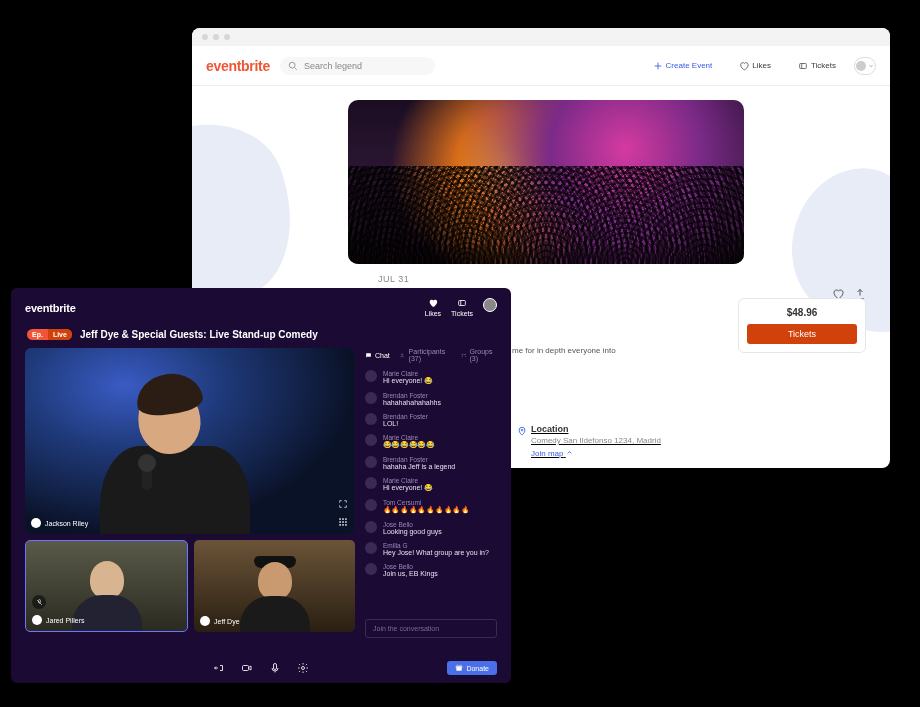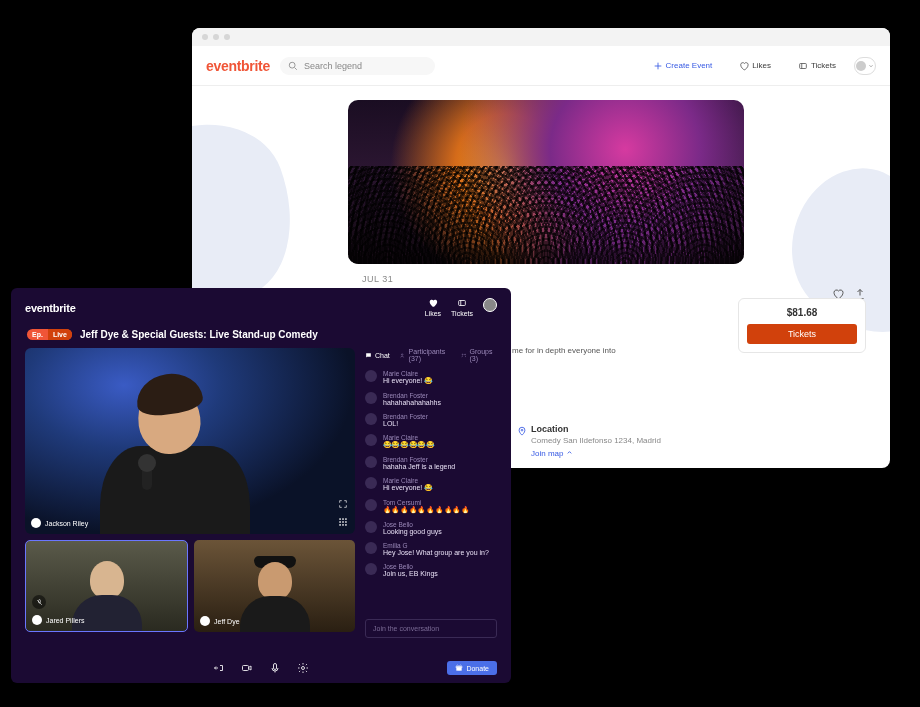--- a/index.html
+++ b/index.html
@@ -20,33 +20,33 @@
 .eb-avatar-btn { width: 22px; height: 18px; border: 1px solid #ddd; border-radius: 10px; display: flex; align-items: center; justify-content: center; gap: 2px; }
 .eb-avatar-btn .av { width: 10px; height: 10px; border-radius: 50%; background: #ccc; }
 
 .eb-body { position: relative; height: calc(100% - 58px); overflow: hidden; }
 .swoosh1 { position: absolute; left: -80px; top: 40px; width: 180px; height: 180px; background: #e8ecf6; border-radius: 50% 50% 40% 60% / 60% 40% 60% 40%; transform: rotate(-20deg); }
 .swoosh2 { position: absolute; right: -60px; top: 90px; width: 160px; height: 150px; background: #e8ecf6; border-radius: 40% 60% 50% 50% / 50% 60% 40% 60%; transform: rotate(30deg); }
 
 .hero-img { position: absolute; left: 156px; top: 14px; width: 396px; height: 164px; border-radius: 10px; background: radial-gradient(circle at 70% 30%, #d63aa0 0%, #7b2a88 25%, transparent 55%), radial-gradient(circle at 40% 40%, #f5a623 0%, #d46b1a 20%, transparent 45%), linear-gradient(180deg, #1a0d22 0%, #2a1530 40%, #120910 100%); overflow: hidden; }
 .crowd { position: absolute; bottom: 0; left: 0; right: 0; height: 60%; background: repeating-radial-gradient(circle at 10% 100%, rgba(0,0,0,.5) 0 2px, transparent 2px 6px), repeating-radial-gradient(circle at 30% 100%, rgba(0,0,0,.5) 0 2px, transparent 2px 5px), repeating-radial-gradient(circle at 50% 100%, rgba(0,0,0,.5) 0 2px, transparent 2px 6px), repeating-radial-gradient(circle at 70% 100%, rgba(0,0,0,.5) 0 2px, transparent 2px 5px), repeating-radial-gradient(circle at 90% 100%, rgba(0,0,0,.5) 0 2px, transparent 2px 6px); }
 
-.event-meta { position: absolute; top: 188px; left: 170px; right: 24px; }
+.event-meta { position: absolute; top: 188px; left: 186px; right: 24px; }
 .date-lbl { font-size: 9px; color: #888; letter-spacing: 0.5px; text-transform: uppercase; }
 .title-row { display: flex; align-items: flex-start; justify-content: space-between; margin-top: 4px; }
 .title-row .icons { display: flex; gap: 10px; color: #555; }
 .title-row .icons svg { width: 12px; height: 12px; }
 
 .price-card { position: absolute; top: 212px; right: 24px; width: 128px; border: 1px solid #e6e6e6; border-radius: 6px; padding: 8px; text-align: center; background: #fff; }
 .price-card .price { font-size: 10px; font-weight: 600; color: #333; }
 .price-card .buy { margin-top: 6px; background: #d1410c; color: #fff; font-size: 9px; padding: 5px 0; border-radius: 3px; }
 
 .desc { position: absolute; top: 260px; left: 320px; width: 200px; font-size: 8px; color: #555; }
 
-.loc-block { position: absolute; top: 338px; left: 339px; font-size: 8px; }
+.loc-block { position: absolute; top: 338px; left: 339px; font-size: 8px; text-decoration: underline; }
 .loc-block .pin { color: #3659e3; position: absolute; left: -14px; top: 2px; }
 .loc-block .loc-title { font-weight: 600; font-size: 9px; color: #333; }
 .loc-block .loc-addr { color: #888; margin-top: 2px; }
 .loc-block .hidemap { color: #3659e3; margin-top: 4px; cursor: pointer; }
 
 
 .live-window { position: absolute; left: 11px; top: 288px; width: 500px; height: 395px; background: #1b0a33; border-radius: 6px; color: #fff; overflow: hidden; }
 .live-header { padding: 10px 14px 6px; display: flex; align-items: center; justify-content: space-between; }
 .live-logo { color: #fff; font-weight: 700; font-size: 11px; letter-spacing: -0.2px; }
 .live-header-right { display: flex; gap: 10px; }
@@ -180,21 +180,21 @@
           <span>
               <svg viewBox="0 0 24 24" fill="none" stroke="#555" stroke-width="2">
                 <path d="M12 3v12M7 8l5-5 5 5M5 21h14"></path>
               </svg>
             </span>
         </div>
       </div>
     </div>
 
     <div class="price-card">
-      <div class="price">$81.68</div>
+      <div class="price">$48.96</div>
       <div class="buy">Tickets</div>
     </div>
 
     <div class="desc">me for in depth everyone into</div>
 
     <div class="loc-block">
       <span class="pin">
           <svg width="10" height="10" viewBox="0 0 24 24" fill="none" stroke="#3659e3" stroke-width="2">
             <path d="M12 22s7-6 7-12a7 7 0 1 0-14 0c0 6 7 12 7 12z"></path>
             <circle cx="12" cy="10" r="2"></circle>

